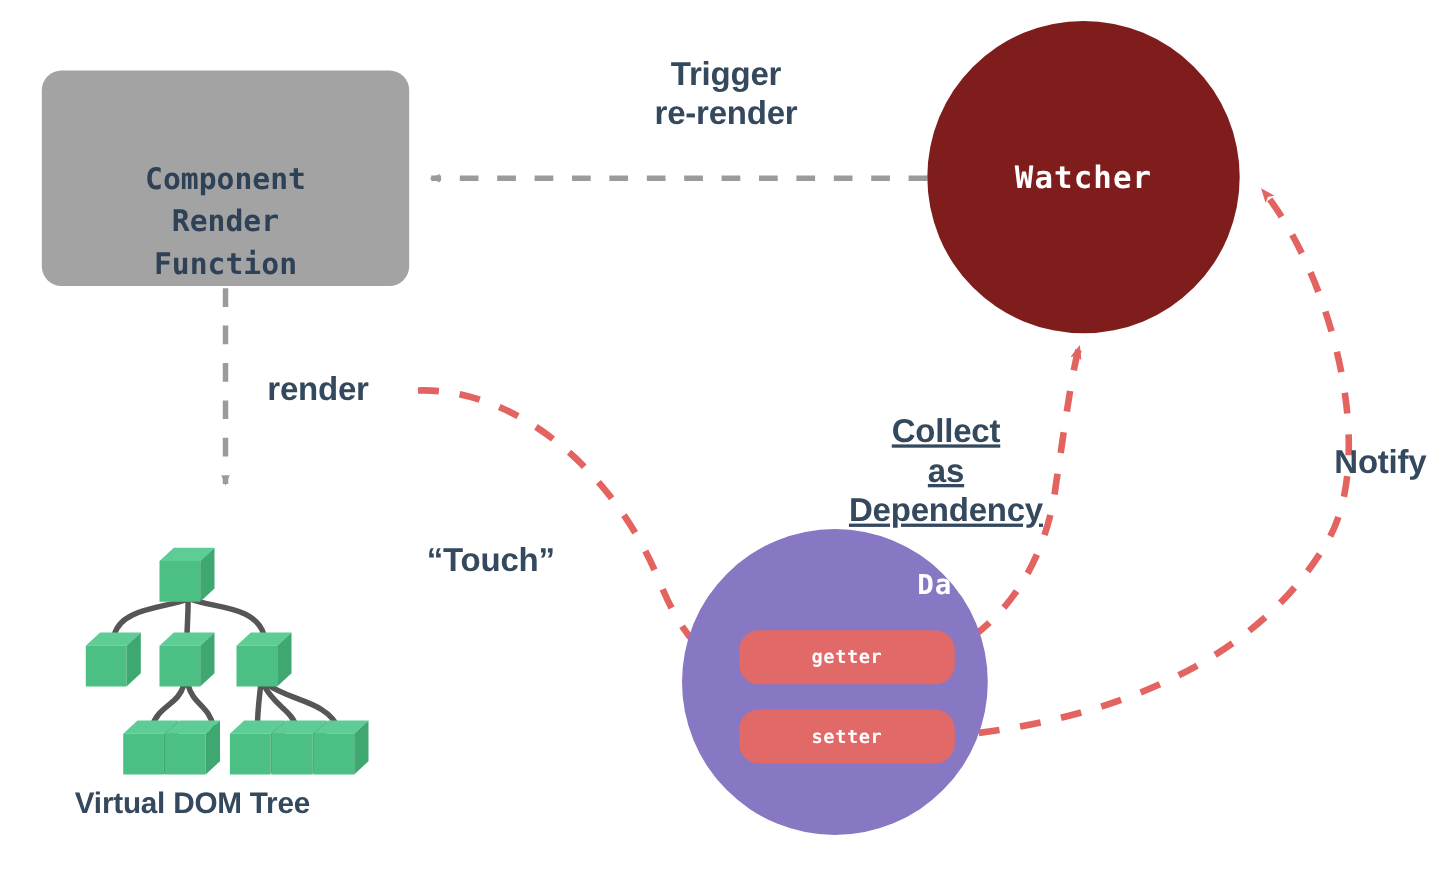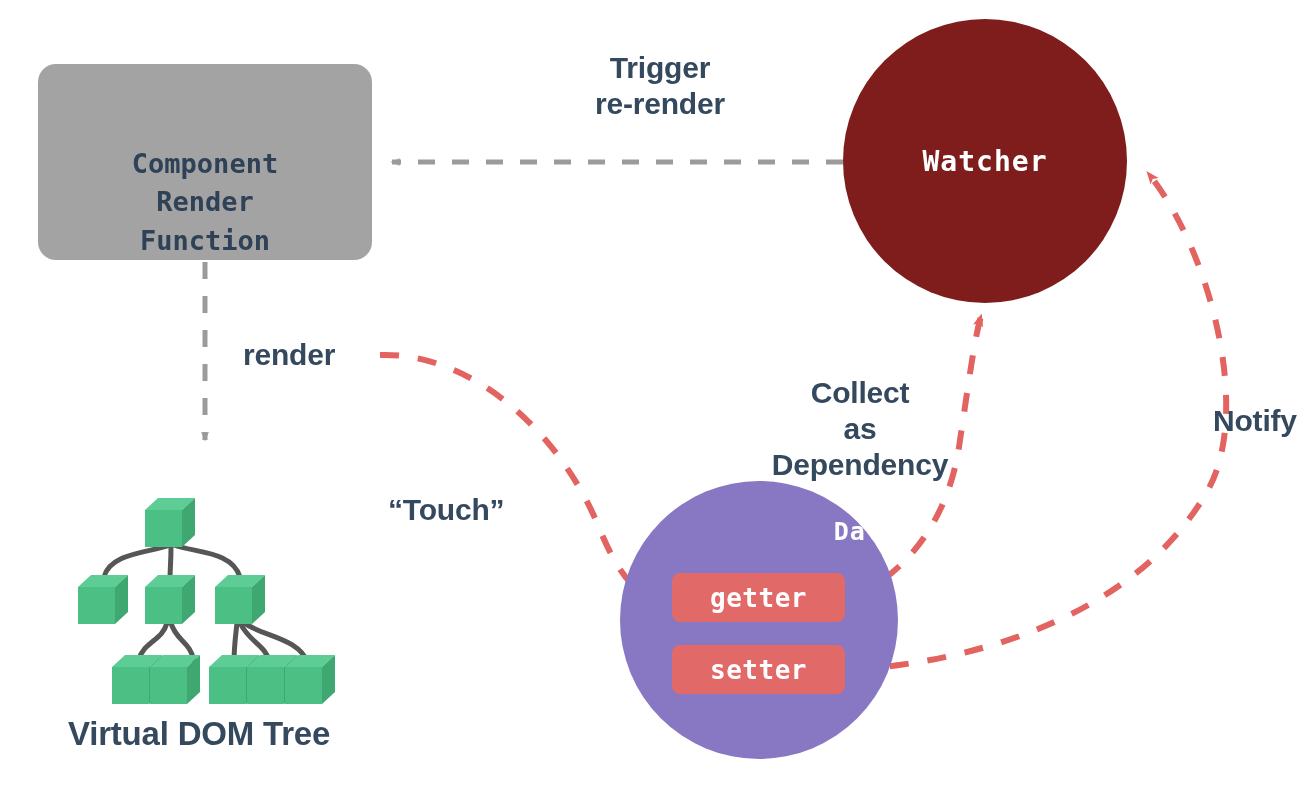--- a/index.html
+++ b/index.html
@@ -90,69 +90,69 @@
     text-align: right;
     font-family: "DejaVu Sans Mono", "Liberation Mono", monospace;
     font-weight: 700;
     font-size: 25px;
     color: #ffffff;
     letter-spacing: 1px;
   }
   .accessor-box {
     position: absolute;
     left: 52px;
-    width: 173px;
+    width: 196px;
     height: 49px;
     background: #E16A68;
-    border-radius: 8px;
+    border-radius: 18px;
     display: flex;
     align-items: center;
     justify-content: center;
     font-family: "DejaVu Sans Mono", "Liberation Mono", monospace;
     font-weight: 700;
-    font-size: 26px;
+    font-size: 17px;
     color: #ffffff;
     letter-spacing: 0.5px;
   }
   .accessor-getter { top: 92px; }
   .accessor-setter { top: 164px; }
 
   
   .vdom-wrap {
     position: absolute;
     left: 70px;
     top: 495px;
     width: 270px;
     height: 215px;
   }
   .vdom-caption {
     position: absolute;
     left: 68px;
     top: 715px;
-    font-size: 33px;
+    font-size: 27px;
     font-weight: 700;
     color: #34495E;
     letter-spacing: -0.2px;
     white-space: nowrap;
   }
 
   
   .edge-label {
     position: absolute;
     font-size: 30px;
     font-weight: 700;
     color: #34495E;
     line-height: 1.2;
     white-space: pre-line;
     letter-spacing: -0.2px;
   }
   .lbl-trigger  { left: 570px; top: 50px;  text-align: center; width: 180px; }
   .lbl-render   { left: 243px; top: 337px; }
   .lbl-touch    { left: 388px; top: 492px; }
-  .lbl-collect  { left: 760px; top: 375px; text-align: center; width: 200px; }
+  .lbl-collect  { left: 760px; top: 375px; text-align: center; width: 200px; text-decoration: underline; }
   .lbl-notify   { left: 1213px; top: 403px; }
 </style>
 </head>
 <body>
 
 <div id="stage">
 
   <svg id="edges" viewBox="0 0 1312 812">
     <defs>
       <marker id="grayArrow" markerWidth="10" markerHeight="10" refX="8.4" refY="4" orient="auto" markerUnits="userSpaceOnUse">

